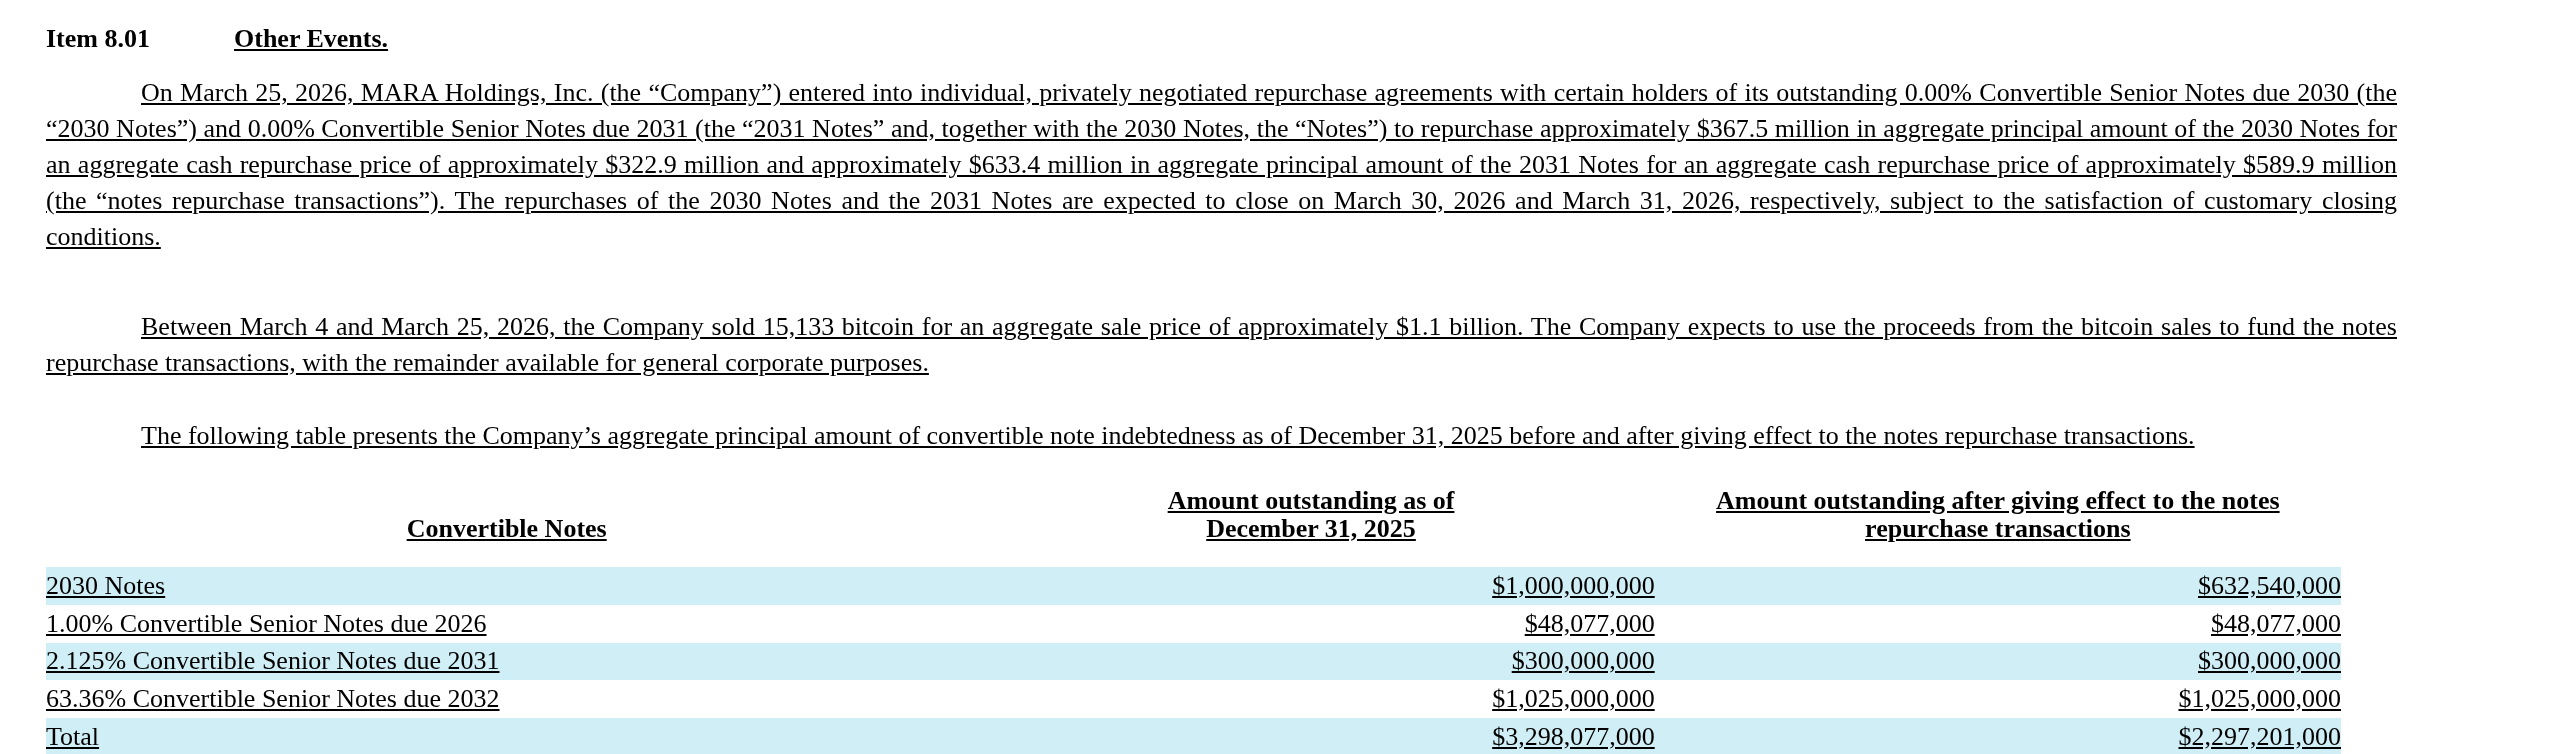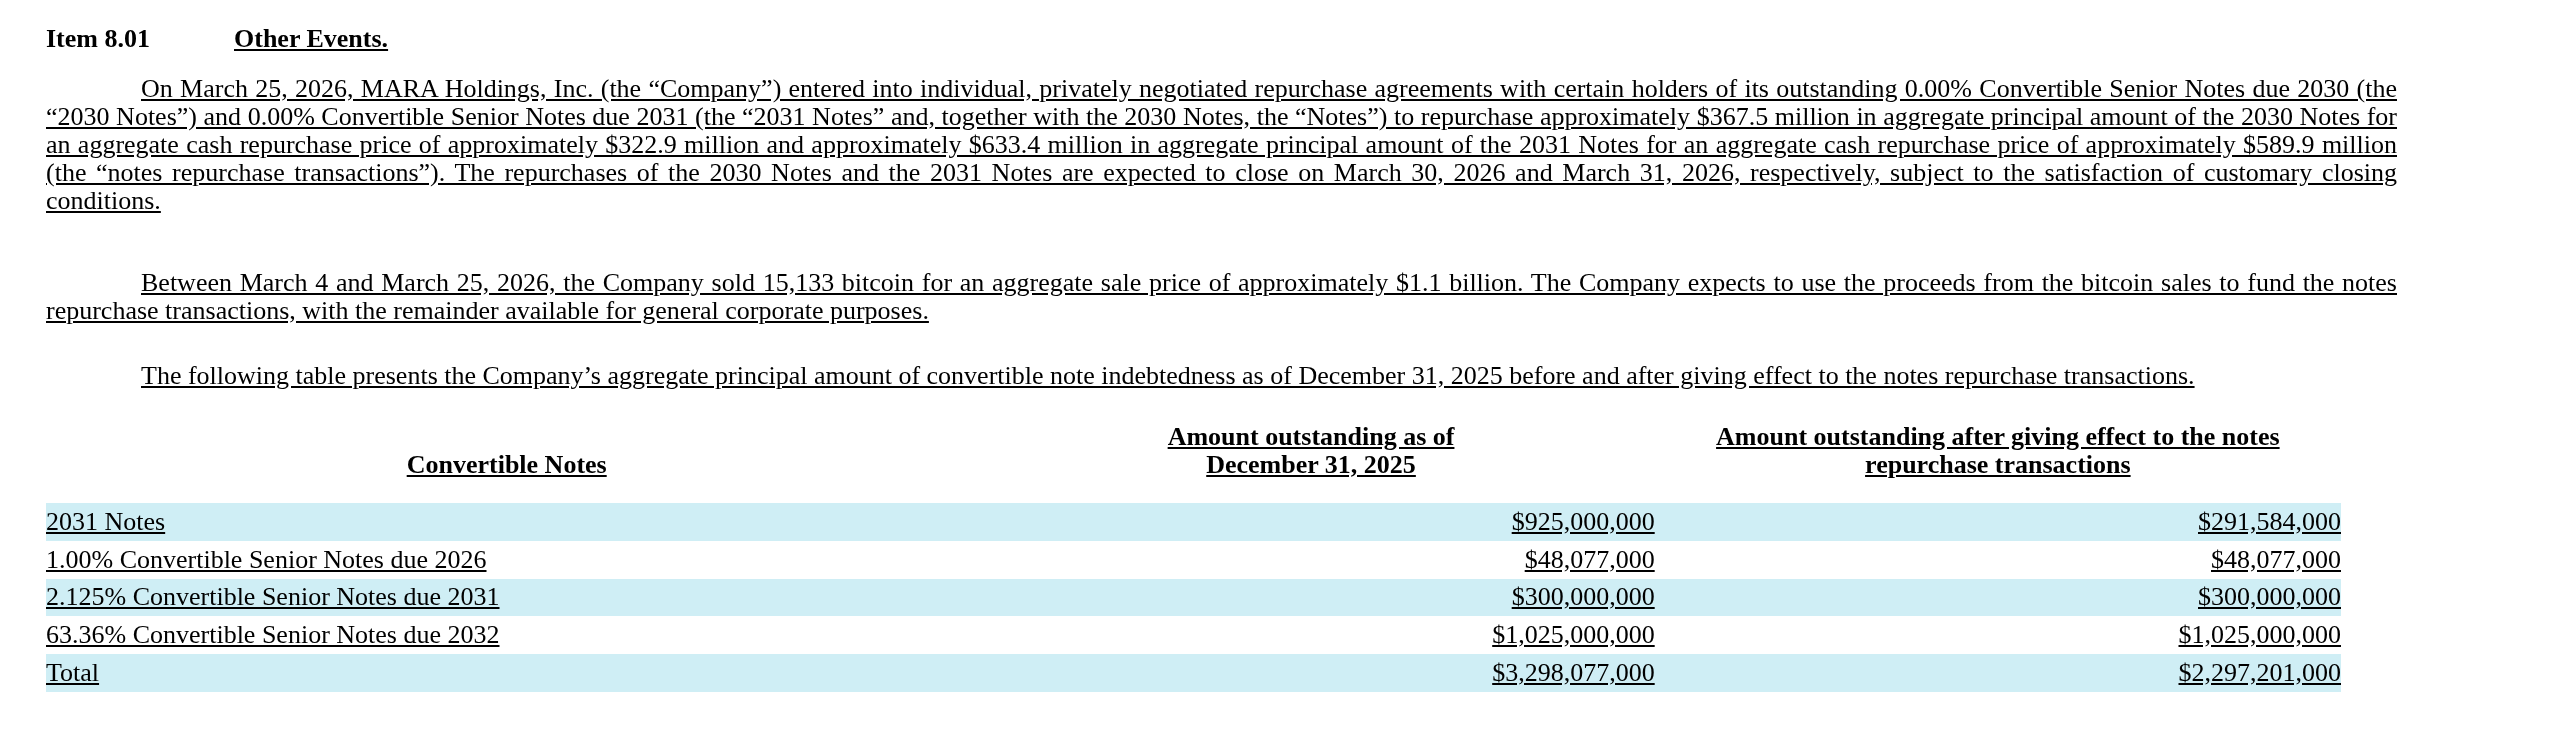--- a/index.html
+++ b/index.html
@@ -26,21 +26,21 @@
     font-weight: bold;
     line-height: 29px;
     white-space: nowrap;
   }
   .heading .item-no {
     display: inline-block;
     width: 188px; 
   }
   p {
     margin: 0;
-    line-height: 28px;
+    line-height: 36px;
     text-align: justify;
     text-indent: 95px;
   }
   p.p1 { margin-top: 22.5px; }
   p.p2 { margin-top: 54px; }
   p.p3 { margin-top: 37px; }
 
   table.notes {
     margin-top: 33px;
     border-collapse: collapse;
@@ -99,23 +99,23 @@
           <span>December 31, 2025</span>
         </th>
         <th class="h-center">
           <span>Amount outstanding after giving effect to the notes</span><br>
           <span>repurchase transactions</span>
         </th>
       </tr>
     </thead>
     <tbody>
       <tr>
-        <td class="cell-label">2031 Notes</td>
-        <td class="cell-val">$925,000,000</td>
-        <td class="cell-val">$291,584,000</td>
+        <td class="cell-label">2030 Notes</td>
+        <td class="cell-val">$1,000,000,000</td>
+        <td class="cell-val">$632,540,000</td>
       </tr>
       <tr>
         <td class="cell-label">1.00% Convertible Senior Notes due 2026</td>
         <td class="cell-val">$48,077,000</td>
         <td class="cell-val">$48,077,000</td>
       </tr>
       <tr>
         <td class="cell-label">2.125% Convertible Senior Notes due 2031</td>
         <td class="cell-val">$300,000,000</td>
         <td class="cell-val">$300,000,000</td>

